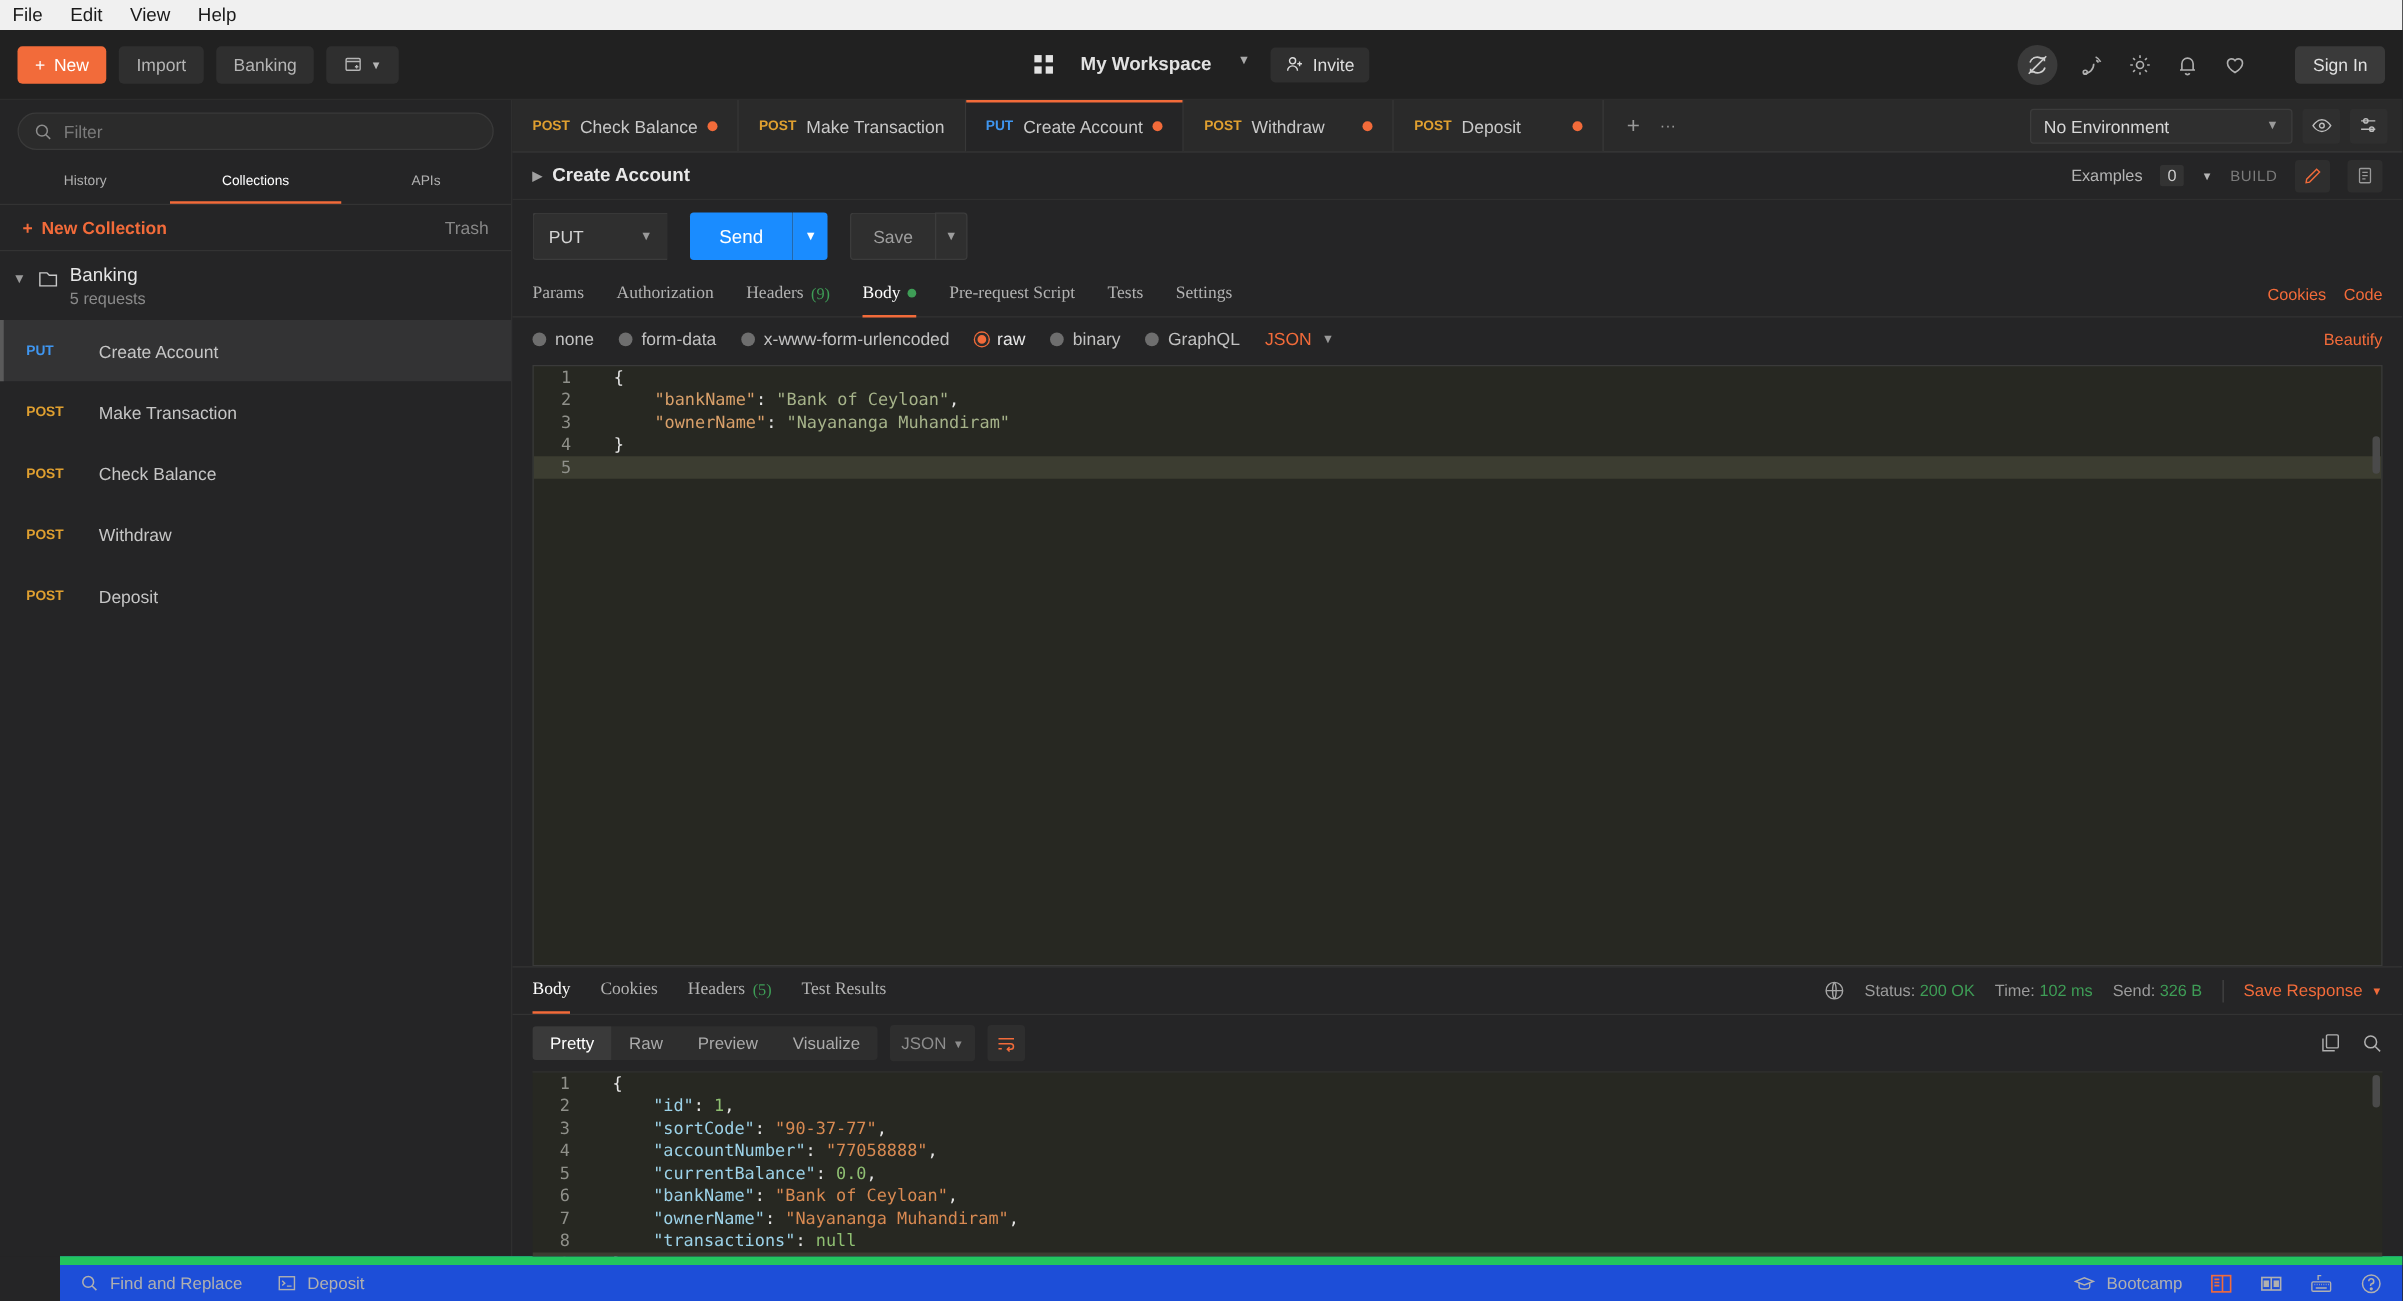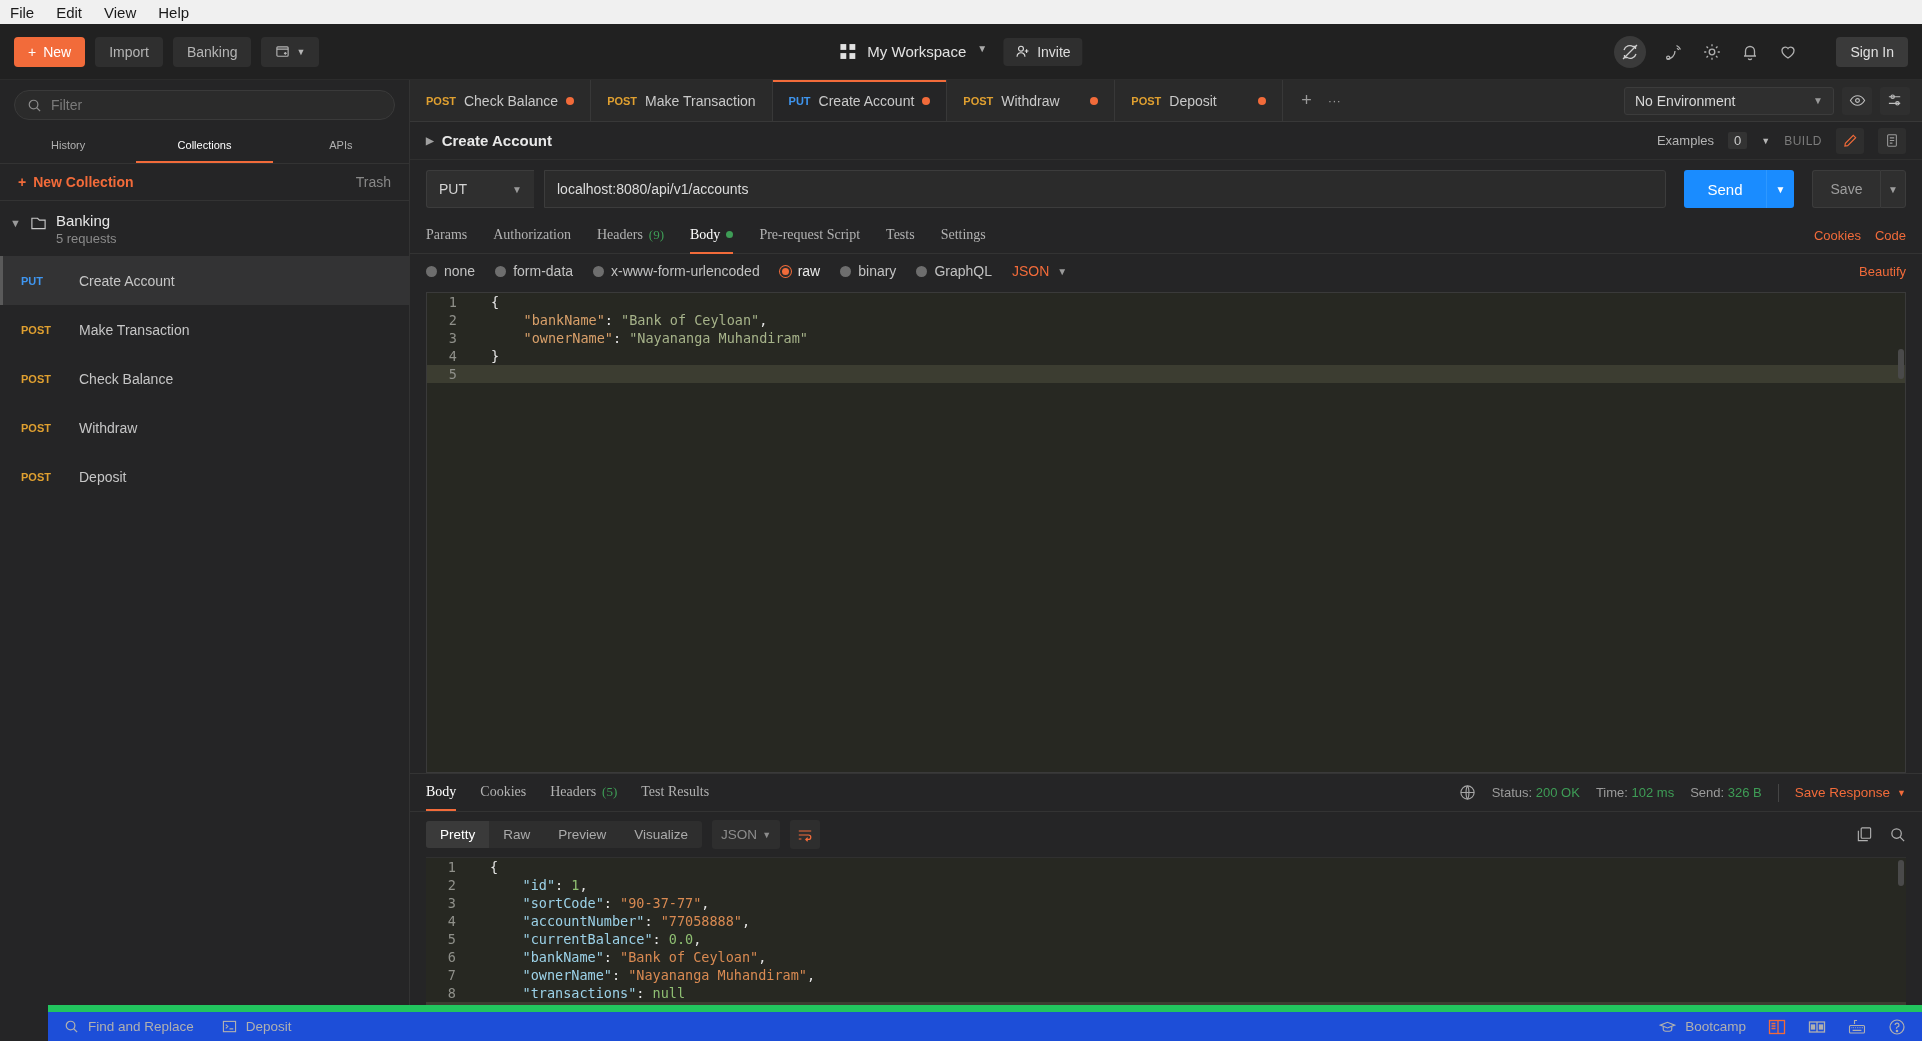--- a/index.html
+++ b/index.html
@@ -33,21 +33,21 @@
   }
   .btn-plain {
     background: #2f2f2f; color: #b5b5b5; border: none; border-radius: 4px;
     height: 30px; padding: 0 14px; font-size: 14px; margin-left: 10px;
     cursor: pointer; font-family: inherit; display: flex; align-items: center; gap: 6px;
   }
   .ws-center {
     position: absolute; left: 50%; transform: translateX(-50%);
     display: flex; align-items: center; gap: 16px;
   }
-  .ws-sel { display: flex; align-items: flex-start; gap: 11px; font-size: 15px; color: #e2e2e2; cursor: pointer; }
+  .ws-sel { display: flex; align-items: flex-start; gap: 21px; font-size: 15px; color: #e2e2e2; cursor: pointer; font-weight: bold; }
   .invite {
     background: #2f2f2f; border-radius: 4px; height: 28px; padding: 0 12px;
     display: flex; align-items: center; gap: 7px; font-size: 14px; color: #ddd; cursor: pointer;
   }
   .tool-right { margin-left: auto; display: flex; align-items: center; gap: 18px; }
   .ticon { width: 20px; height: 20px; color: #b0b0b0; cursor: pointer; display: block; }
   .ticon-circle { background: #3a3a3a; border-radius: 50%; width: 32px; height: 32px; display:flex; align-items:center; justify-content:center; }
   .signin { background: #3a3a3a; border-radius: 4px; height: 30px; padding: 0 14px;
             display: flex; align-items: center; font-size: 14px; color: #e0e0e0; cursor: pointer; margin-left: 20px; }
 
@@ -460,21 +460,20 @@
             </svg>
           </span>
         </div>
       </div>
 
       <div class="url-row">
         <div class="method-sel">
           <span>PUT</span>
           <span class="caret">▼</span>
         </div>
-        <input class="url-input" value="localhost:8080/api/v1/accounts" style="">
         <div class="send-group">
           <button class="send">Send</button>
           <button class="send-caret">▼</button>
         </div>
         <div class="save-group">
           <button class="save">Save</button>
           <button class="save-caret">▼</button>
         </div>
       </div>
 

